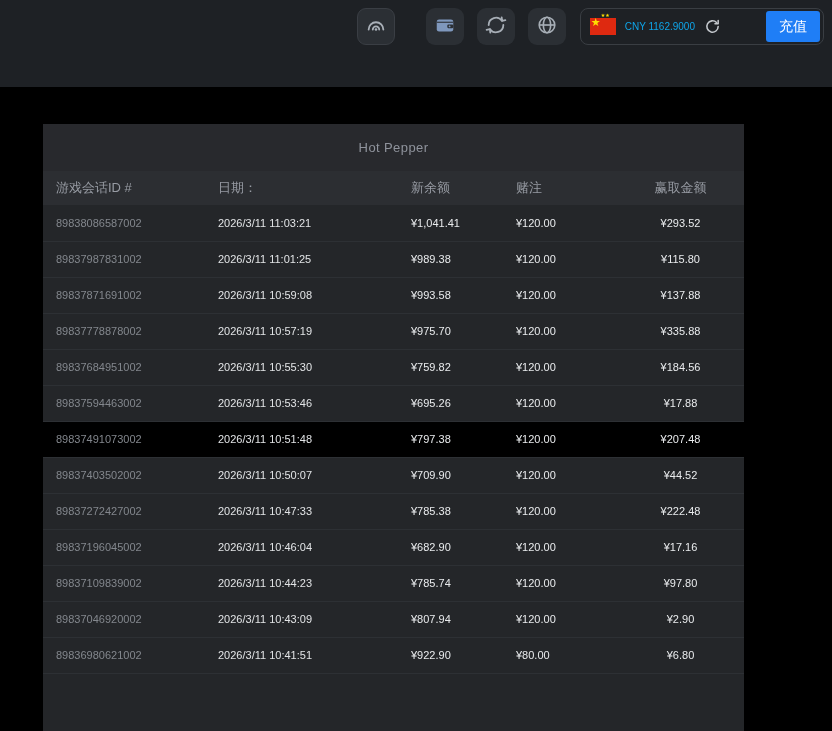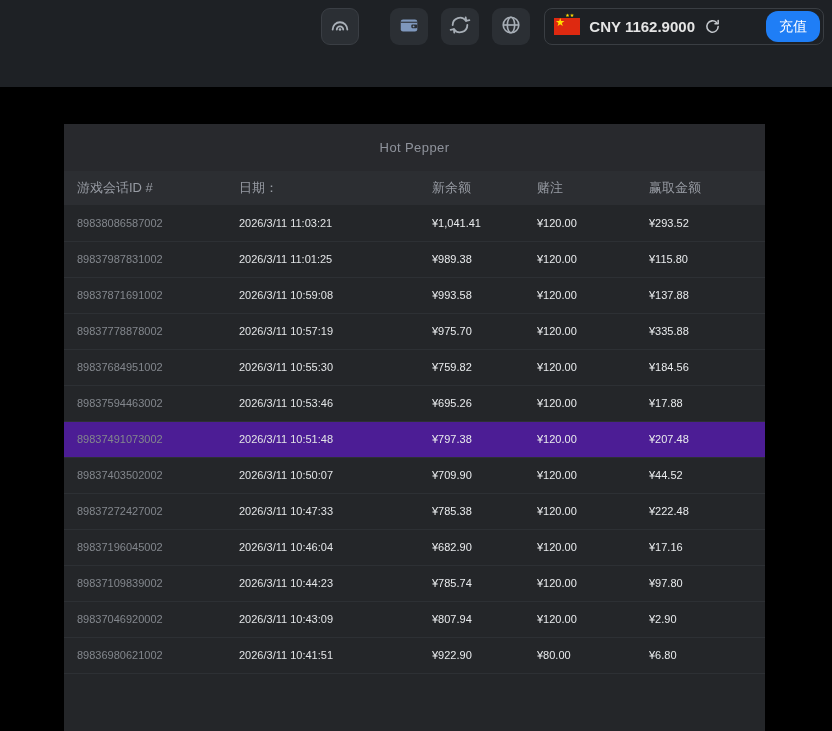--- a/index.html
+++ b/index.html
@@ -37,41 +37,41 @@
     height:37px;
     border:1px solid #3a3e43;
     border-radius:8px;
     padding:0 3px 0 9px;
     gap:9px;
     background:#1e2125;
   }
   .flag { width:26px; height:17px; background:#de2910; position:relative; flex:0 0 auto; }
   .flag .big-star { position:absolute; left:1px; top:-4px; color:#ffde00; font-size:11px; line-height:17px; }
   .flag .small-stars { position:absolute; left:11px; top:-6px; color:#ffde00; font-size:5px; letter-spacing:0; }
-  .currency-text { color:#e5e5e5; font-weight:700; font-size:15px; white-space:nowrap; }
+  .currency-text { color:#0ea5e9; font-weight:400; font-size:10px; white-space:nowrap; }
   .mini-refresh {
     background:none; border:none; cursor:pointer;
     display:flex; align-items:center; justify-content:center;
     margin-right:36px; padding:0;
   }
   .recharge-btn {
     background:#1f7ef6;
     color:#fff;
     border:none;
-    border-radius:12px;
+    border-radius:3px;
     height:31px;
     padding:0 13px;
     font-size:14px;
     cursor:pointer;
     font-family:inherit;
     white-space:nowrap;
   }
 
   
-  .content { padding:37px 0 0 43px; height:644px;margin-left:21px; }
+  .content { padding:37px 0 0 43px; height:644px; }
   .panel { width:701px; height:100%; background:#242629; }
   .panel-title {
     height:47px;
     background:#28292d;
     color:#8f939c;
     font-size:13px;
     letter-spacing:.4px;
     display:flex; align-items:center; justify-content:center;
   }
 
@@ -81,27 +81,27 @@
     background:#2c2e32;
     color:#979ba3;
     font-weight:400;
     font-size:13px;
   }
   tbody td {
     height:36px;
     font-size:11px;
     border-bottom:1px solid #2d3034;
   }
-  tbody tr:nth-child(7) { background:#4c1d95; }
+  tbody tr:nth-child(7) { background:#000000; }
 
   .col0 { width:175px; text-align:left;  padding-left:13px; color:#83878d; }
   .col1 { width:193px; text-align:left; color:#e2e4e6; }
   .col2 { width:105px; text-align:left; padding-right:12px; color:#e9ebed; }
   .col3 { width:112px; text-align:left; padding-right:12px; color:#e9ebed; }
-  .col4 { width:116px; text-align:left; padding-right:11px; color:#e9ebed; }
+  .col4 { width:116px; text-align:center; padding-right:11px; color:#e9ebed; }
   thead .col0, thead .col1, thead .col2, thead .col3, thead .col4 { color:#979ba3; }
 </style>
 </head>
 <body>
 
 <div class="topbar">
   <div class="topbar-inner">
 
     <button class="icon-btn standalone">
       <span>

